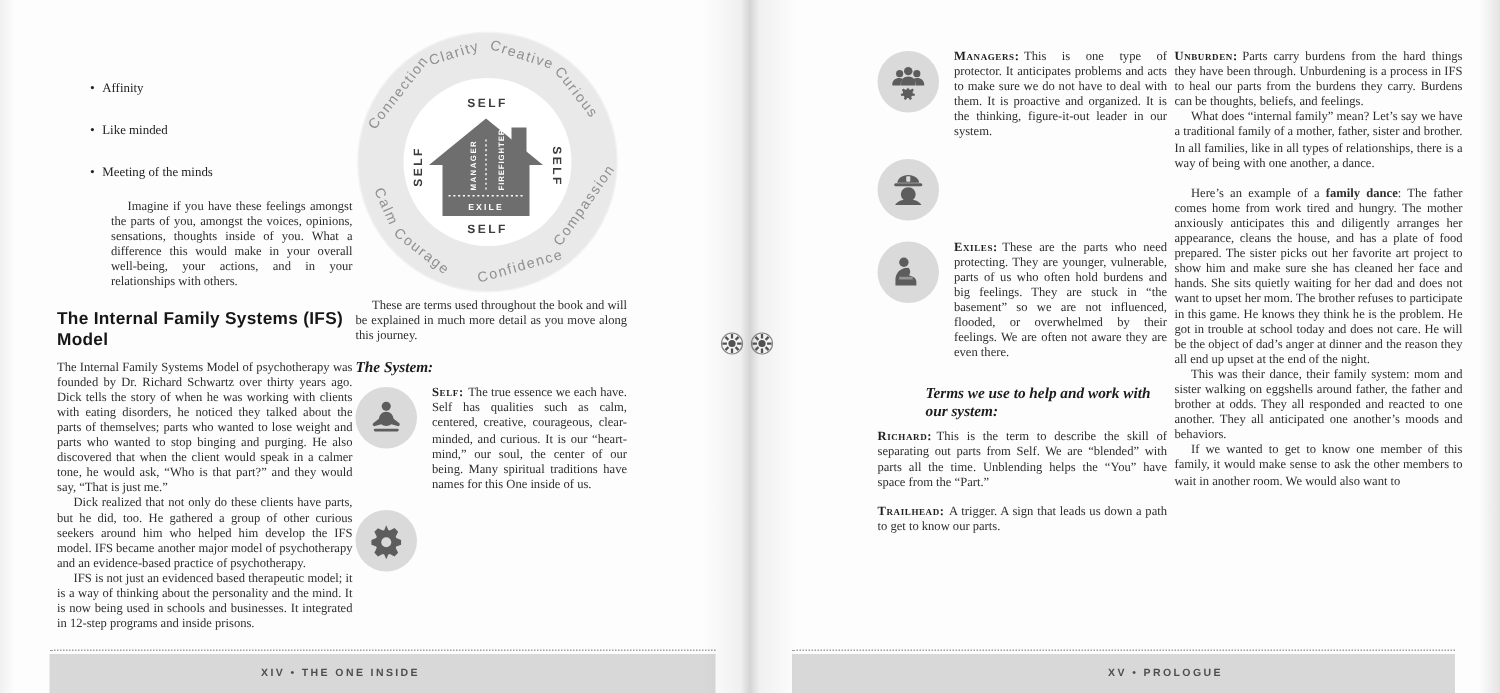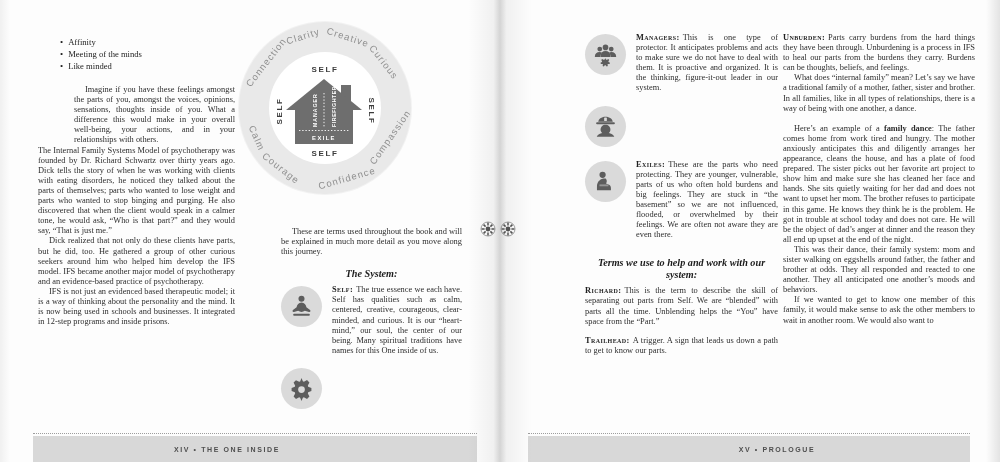--- a/index.html
+++ b/index.html
@@ -21,24 +21,24 @@
   .col { position:absolute; color:#2d2d2d; }
   p.body { font-size:8.4px; line-height:10.1px; text-align:justify; color:#2d2d2d; }
   p.indent { text-indent:11px; }
   .gap { margin-top:10px; }
 
   .term { font-variant:small-caps; font-weight:bold; letter-spacing:0.4px; margin-right:3px; color:#1f1f1f; }
 
   h2.sans { font-family:"Liberation Sans", sans-serif; font-weight:bold; font-size:11.5px;
     line-height:14px; color:#161616; margin:12px 0 6px 0; letter-spacing:0.2px; }
   h3.ital { font-family:"Liberation Serif", serif; font-style:italic; font-weight:bold;
-    font-size:10.2px; line-height:12px; color:#1c1c1c; margin:11px 0 5px 0;text-align:center; }
+    font-size:10.2px; line-height:12px; color:#1c1c1c; margin:11px 0 5px 0; }
 
   ul.bullets { list-style:none; padding-left:22px; }
-  ul.bullets li { font-size:8.6px; line-height:12px; color:#222; }
+  ul.bullets li { font-size:8.6px; line-height:12px; color:#222;margin-top:16px; }
   ul.bullets li::before { content:"\2022"; margin-right:5px; font-size:9px; }
 
   
   .entry { position:relative; padding-left:51px; margin-bottom:11px; min-height:44px; }
   .icon-circle { position:absolute; left:0; top:1px; width:41px; height:41px; border-radius:50%;
     background:#dadada; display:flex; align-items:center; justify-content:center; }
   .icon-circle svg { width:25px; height:25px; fill:#5d5d5d; }
 
   
   .diagram { position:absolute; left:239px; top:22px; width:172px; height:172px; }
@@ -67,24 +67,25 @@
   .ornaments svg { width:16px; height:16px; }
 </style>
 </head>
 <body>
 
 <div class="spread">
 
   <div class="col" style="left:38px; top:36px; width:197px;">
     <ul class="bullets">
       <li>Affinity</li>
+      <li>Like minded</li>
       <li>Meeting of the minds</li>
-      <li>Like minded</li>
     </ul>
     <p class="body indent gap" style="margin-top:13px;margin-left:36px;">Imagine if you have these feelings amongst the parts of you, amongst the voices, opinions, sensations, thoughts inside of you. What a difference this would make in your overall well-being, your actions, and in your relationships with others.</p>
+    <h2 class="sans">The Internal Family Systems (IFS) Model</h2>
     <p class="body">The Internal Family Systems Model of psychotherapy was founded by Dr. Richard Schwartz over thirty years ago. Dick tells the story of when he was working with clients with eating disorders, he noticed they talked about the parts of themselves; parts who wanted to lose weight and parts who wanted to stop binging and purging. He also discovered that when the client would speak in a calmer tone, he would ask, “Who is that part?” and they would say, “That is just me.”</p>
     <p class="body indent">Dick realized that not only do these clients have parts, but he did, too. He gathered a group of other curious seekers around him who helped him develop the IFS model. IFS became another major model of psychotherapy and an evidence-based practice of psychotherapy.</p>
     <p class="body indent">IFS is not just an evidenced based therapeutic model; it is a way of thinking about the personality and the mind. It is now being used in schools and businesses. It integrated in 12-step programs and inside prisons.</p>
   </div>
 
   <div class="diagram">
     <div class="ring"></div>
     <div class="inner"></div>
 
     <span class="ring-word" style="left:27px;  top:40px;  transform:translate(-50%,-50%) rotate(-52deg);">Connection</span>
@@ -106,21 +107,21 @@
       <polygon points="40,1 2,32 78,32" fill="#6e6e6e"></polygon>
       <rect x="11" y="27" width="58" height="39" fill="#6e6e6e"></rect>
       <line x1="40" y1="15" x2="40" y2="50" stroke="#ffffff" stroke-width="0.9" stroke-dasharray="1.4,1.8"></line>
       <line x1="15" y1="52.5" x2="65" y2="52.5" stroke="#ffffff" stroke-width="0.9" stroke-dasharray="1.4,1.8"></line>
       <text transform="translate(33,49) rotate(-90)" font-family="Liberation Sans, sans-serif" font-weight="bold" font-size="5.2" letter-spacing="1" fill="#ffffff">MANAGER</text>
       <text transform="translate(52,49) rotate(-90)" font-family="Liberation Sans, sans-serif" font-weight="bold" font-size="5.2" letter-spacing="0.6" fill="#ffffff">FIREFIGHTER</text>
       <text x="40" y="62" text-anchor="middle" font-family="Liberation Sans, sans-serif" font-weight="bold" font-size="5.8" letter-spacing="1.4" fill="#ffffff">EXILE</text>
     </svg>
   </div>
 
-  <div class="col" style="left:237px; top:227px; width:181px;margin-left:44px;">
+  <div class="col" style="left:237px; top:199px; width:181px;">
     <p class="body indent">These are terms used throughout the book and will be explained in much more detail as you move along this journey.</p>
     <h3 class="ital">The System:</h3>
 
     <div class="entry">
       <div class="icon-circle">
         <svg viewBox="0 0 24 24">
           <circle cx="12" cy="4.6" r="2.9"></circle>
           <path d="M12 8.2c-2.7 0-4.4 2.1-4.7 4.5l-3.5 2.7c-1 .8-.2 2.3 1 1.9l4-1.2c.9.7 2 1.1 3.2 1.1s2.3-.4 3.2-1.1l4 1.2c1.2.4 2-1.1 1-1.9l-3.5-2.7c-.3-2.4-2-4.5-4.7-4.5z"></path>
           <rect x="4" y="19" width="16" height="1.8" rx="0.9"></rect>
         </svg>
@@ -178,21 +179,21 @@
       <div class="icon-circle">
         <svg viewBox="0 0 24 24">
           <circle cx="9.2" cy="5.6" r="3"></circle>
           <path d="M9.8 9.2c-3.8.9-6 3.9-6 7.6v3.6h13.4v-2.2c0-1.6-.9-2.8-2.3-3.3l-2.4-.9c1.1-1.4 1-3.5-.3-4.8z"></path>
           <path d="M6.2 14.8h8.6v1.8H6.2z" fill="#dadada" opacity="0.45"></path>
         </svg>
       </div>
       <p class="body"><span class="term">Exiles:</span><span>These are the parts who need protecting. They are younger, vulnerable, parts of us who often hold burdens and big feelings. They are stuck in “the basement” so we are not influenced, flooded, or overwhelmed by their feelings. We are often not aware they are even there.</span></p>
     </div>
 
-    <h3 class="ital" style="margin-top:17px;">Terms we use to help and work with our system:</h3>
+    <h3 class="ital" style="margin-top:17px;margin-left:32px;">Terms we use to help and work with our system:</h3>
 
     <p class="body" style="margin-bottom:9px;"><span class="term">Richard:</span><span>This is the term to describe the skill of separating out parts from Self. We are “blended” with parts all the time. Unblending helps the “You” have space from the “Part.”</span></p>
     <p class="body"><span class="term">Trailhead:</span><span>A trigger. A sign that leads us down a path to get to know our parts.</span></p>
   </div>
 
   <div class="col" style="left:783px; top:33px; width:192px;">
     <p class="body"><span class="term">Unburden:</span><span>Parts carry burdens from the hard things they have been through. Unburdening is a process in IFS to heal our parts from the burdens they carry. Burdens can be thoughts, beliefs, and feelings.</span></p>
     <p class="body indent" style="">What does “internal family” mean? Let’s say we have a traditional family of a mother, father, sister and brother. In all families, like in all types of relationships, there is a way of being with one another, a dance.</p>
     <p class="body indent" style="margin-top:10px;"><span>Here’s an example of a </span><b>family dance</b><span>: The father comes home from work tired and hungry. The mother anxiously anticipates this and diligently arranges her appearance, cleans the house, and has a plate of food prepared. The sister picks out her favorite art project to show him and make sure she has cleaned her face and hands. She sits quietly waiting for her dad and does not want to upset her mom. The brother refuses to participate in this game. He knows they think he is the problem. He got in trouble at school today and does not care. He will be the object of dad’s anger at dinner and the reason they all end up upset at the end of the night.</span></p>
     <p class="body indent">This was their dance, their family system: mom and sister walking on eggshells around father, the father and brother at odds. They all responded and reacted to one another. They all anticipated one another’s moods and behaviors.</p>

